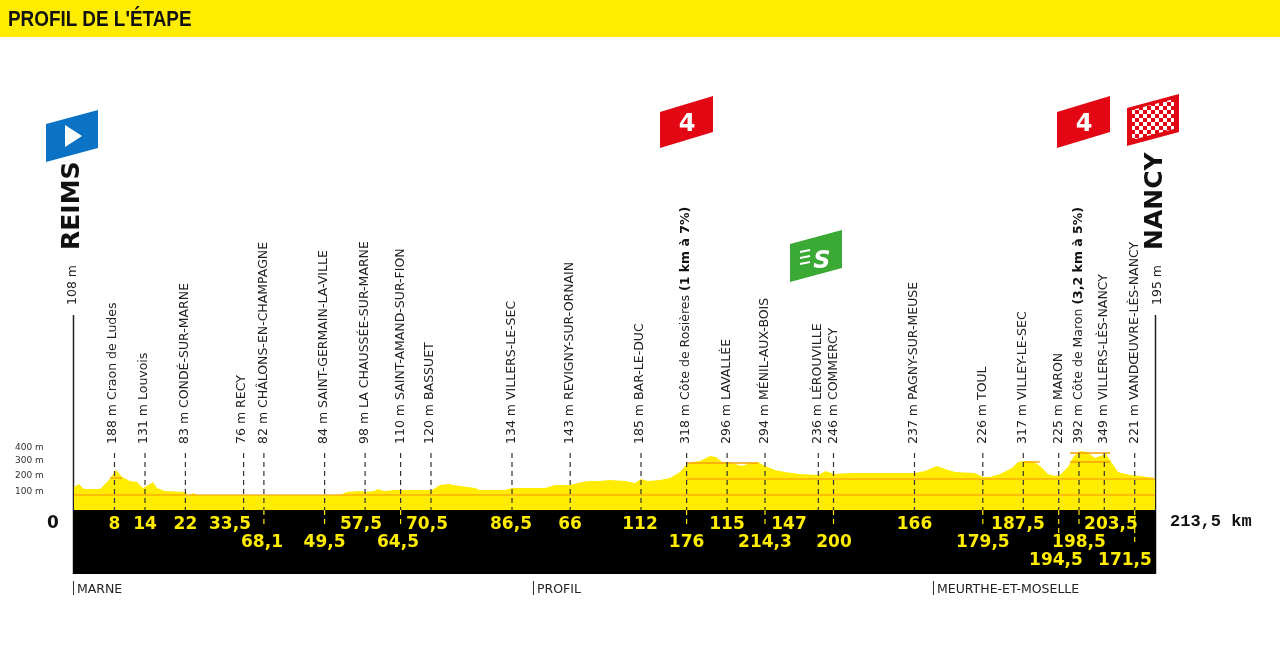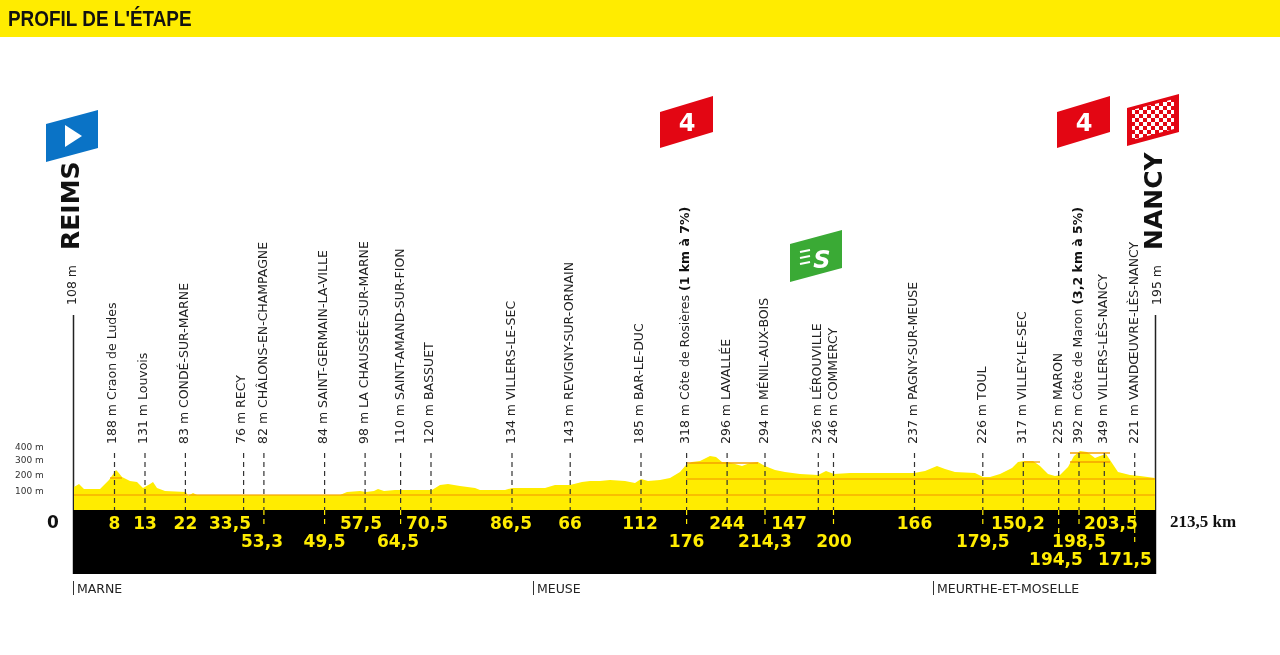--- a/index.html
+++ b/index.html
@@ -6,21 +6,21 @@
   body { width:1280px; height:655px; position:relative; overflow:hidden; font-family:"DejaVu Sans", sans-serif; }
   .header { position:absolute; left:0; top:0; width:1280px; height:37px; background:#ffec00; }
   .header-title { position:absolute; left:8px; top:6px; font-family:"Liberation Sans", sans-serif; font-weight:bold; font-size:22px; color:#111; letter-spacing:0px; transform:scaleX(0.86); transform-origin:left center; }
   .vlabel { position:absolute; white-space:nowrap; font-family:"DejaVu Sans", sans-serif; font-size:12.5px; color:#222; transform:rotate(-90deg); transform-origin:left top; }
   .vlabel b { font-weight:bold; color:#111; }
   .city { position:absolute; white-space:nowrap; font-family:"DejaVu Sans", sans-serif; font-weight:bold; font-size:25px; color:#111; transform:rotate(-90deg); transform-origin:left top; }
   .city-alt { position:absolute; white-space:nowrap; font-family:"DejaVu Sans", sans-serif; font-size:12.5px; color:#222; transform:rotate(-90deg); transform-origin:left top; }
   .km-label { position:absolute; font-family:"DejaVu Sans", sans-serif; font-weight:bold; font-size:17px; color:#ffec00; transform:translateX(-50%); white-space:nowrap; }
   .axis-label { position:absolute; font-family:"DejaVu Sans", sans-serif; font-size:9px; color:#333; }
   .zero { position:absolute; left:47px; top:512px; font-family:"DejaVu Sans", sans-serif; font-weight:bold; font-size:17px; color:#111; }
-  .total { position:absolute; left:1170px; top:512px; font-family:Liberation Serif, serif; font-weight:bold; font-size:17px; color:#111; }
+  .total { position:absolute; left:1170px; top:512px; font-family:Liberation Mono, monospace; font-weight:bold; font-size:17px; color:#111; }
   .region { position:absolute; top:581px; font-family:"DejaVu Sans", sans-serif; font-size:12.5px; color:#222; }
   .region::before { content:""; display:inline-block; width:1px; height:14px; background:#333; vertical-align:-2px; margin-right:3px; }
   .flag { position:absolute; }
   .black-band { position:absolute; left:73px; top:510px; width:1083px; height:64px; background:#000; }
 </style>
 </head>
 <body>
 
 <div class="header">
   <div class="header-title">PROFIL DE L'ÉTAPE</div>
@@ -88,39 +88,39 @@
 
 <div class="axis-label" style="left:15px;top:442px">400 m</div>
 <div class="axis-label" style="left:15px;top:455px">300 m</div>
 <div class="axis-label" style="left:15px;top:470px">200 m</div>
 <div class="axis-label" style="left:15px;top:486px">100 m</div>
 
 <div class="zero">0</div>
 <div class="total">213,5 km</div>
 
 <div class="km-label" style="left:114.5px;top:513px">8</div>
-<div class="km-label" style="left:145px;top:513px">13</div>
+<div class="km-label" style="left:145px;top:513px">14</div>
 <div class="km-label" style="left:185.4px;top:513px">22</div>
 <div class="km-label" style="left:230px;top:513px">33,5</div>
-<div class="km-label" style="left:262px;top:531px">53,3</div>
+<div class="km-label" style="left:262px;top:531px">68,1</div>
 <div class="km-label" style="left:324.6px;top:531px">49,5</div>
 <div class="km-label" style="left:361px;top:513px">57,5</div>
 <div class="km-label" style="left:398px;top:531px">64,5</div>
 <div class="km-label" style="left:427px;top:513px">70,5</div>
 <div class="km-label" style="left:511px;top:513px">86,5</div>
 <div class="km-label" style="left:570px;top:513px">66</div>
 <div class="km-label" style="left:640px;top:513px">112</div>
 <div class="km-label" style="left:686.6px;top:531px">176</div>
-<div class="km-label" style="left:727px;top:513px">244</div>
+<div class="km-label" style="left:727px;top:513px">115</div>
 <div class="km-label" style="left:765px;top:531px">214,3</div>
 <div class="km-label" style="left:789px;top:513px">147</div>
 <div class="km-label" style="left:834px;top:531px">200</div>
 <div class="km-label" style="left:914.5px;top:513px">166</div>
 <div class="km-label" style="left:982.8px;top:531px">179,5</div>
-<div class="km-label" style="left:1018px;top:513px">150,2</div>
+<div class="km-label" style="left:1018px;top:513px">187,5</div>
 <div class="km-label" style="left:1056px;top:549px">194,5</div>
 <div class="km-label" style="left:1079px;top:531px">198,5</div>
 <div class="km-label" style="left:1111px;top:513px">203,5</div>
 <div class="km-label" style="left:1125px;top:549px">171,5</div>
 
 <div class="vlabel" style="left:104px;top:444px"><span>188 m</span> <span>Craon de Ludes</span></div>
 <div class="vlabel" style="left:135px;top:444px"><span>131 m</span> <span>Louvois</span></div>
 <div class="vlabel" style="left:176px;top:444px"><span>83 m</span> <span>CONDÉ-SUR-MARNE</span></div>
 <div class="vlabel" style="left:233px;top:444px"><span>76 m</span> <span>RECY</span></div>
 <div class="vlabel" style="left:255px;top:444px"><span>82 m</span> <span>CHÂLONS-EN-CHAMPAGNE</span></div>
@@ -178,14 +178,14 @@
     <pattern id="chk" width="8" height="8" patternUnits="userSpaceOnUse">
       <rect width="8" height="8" fill="#ffffff"></rect>
       <rect width="4" height="4" fill="#e30613"></rect>
       <rect x="4" y="4" width="4" height="4" fill="#e30613"></rect>
     </pattern>
   </defs>
   <polygon points="5,16 47,5 47,35 5,46" fill="url(#chk)"></polygon>
 </svg>
 
 <div class="region" style="left:73px">MARNE</div>
-<div class="region" style="left:533px">MEUSE</div>
+<div class="region" style="left:533px">PROFIL</div>
 <div class="region" style="left:933px">MEURTHE-ET-MOSELLE</div>
 
 </body></html>

